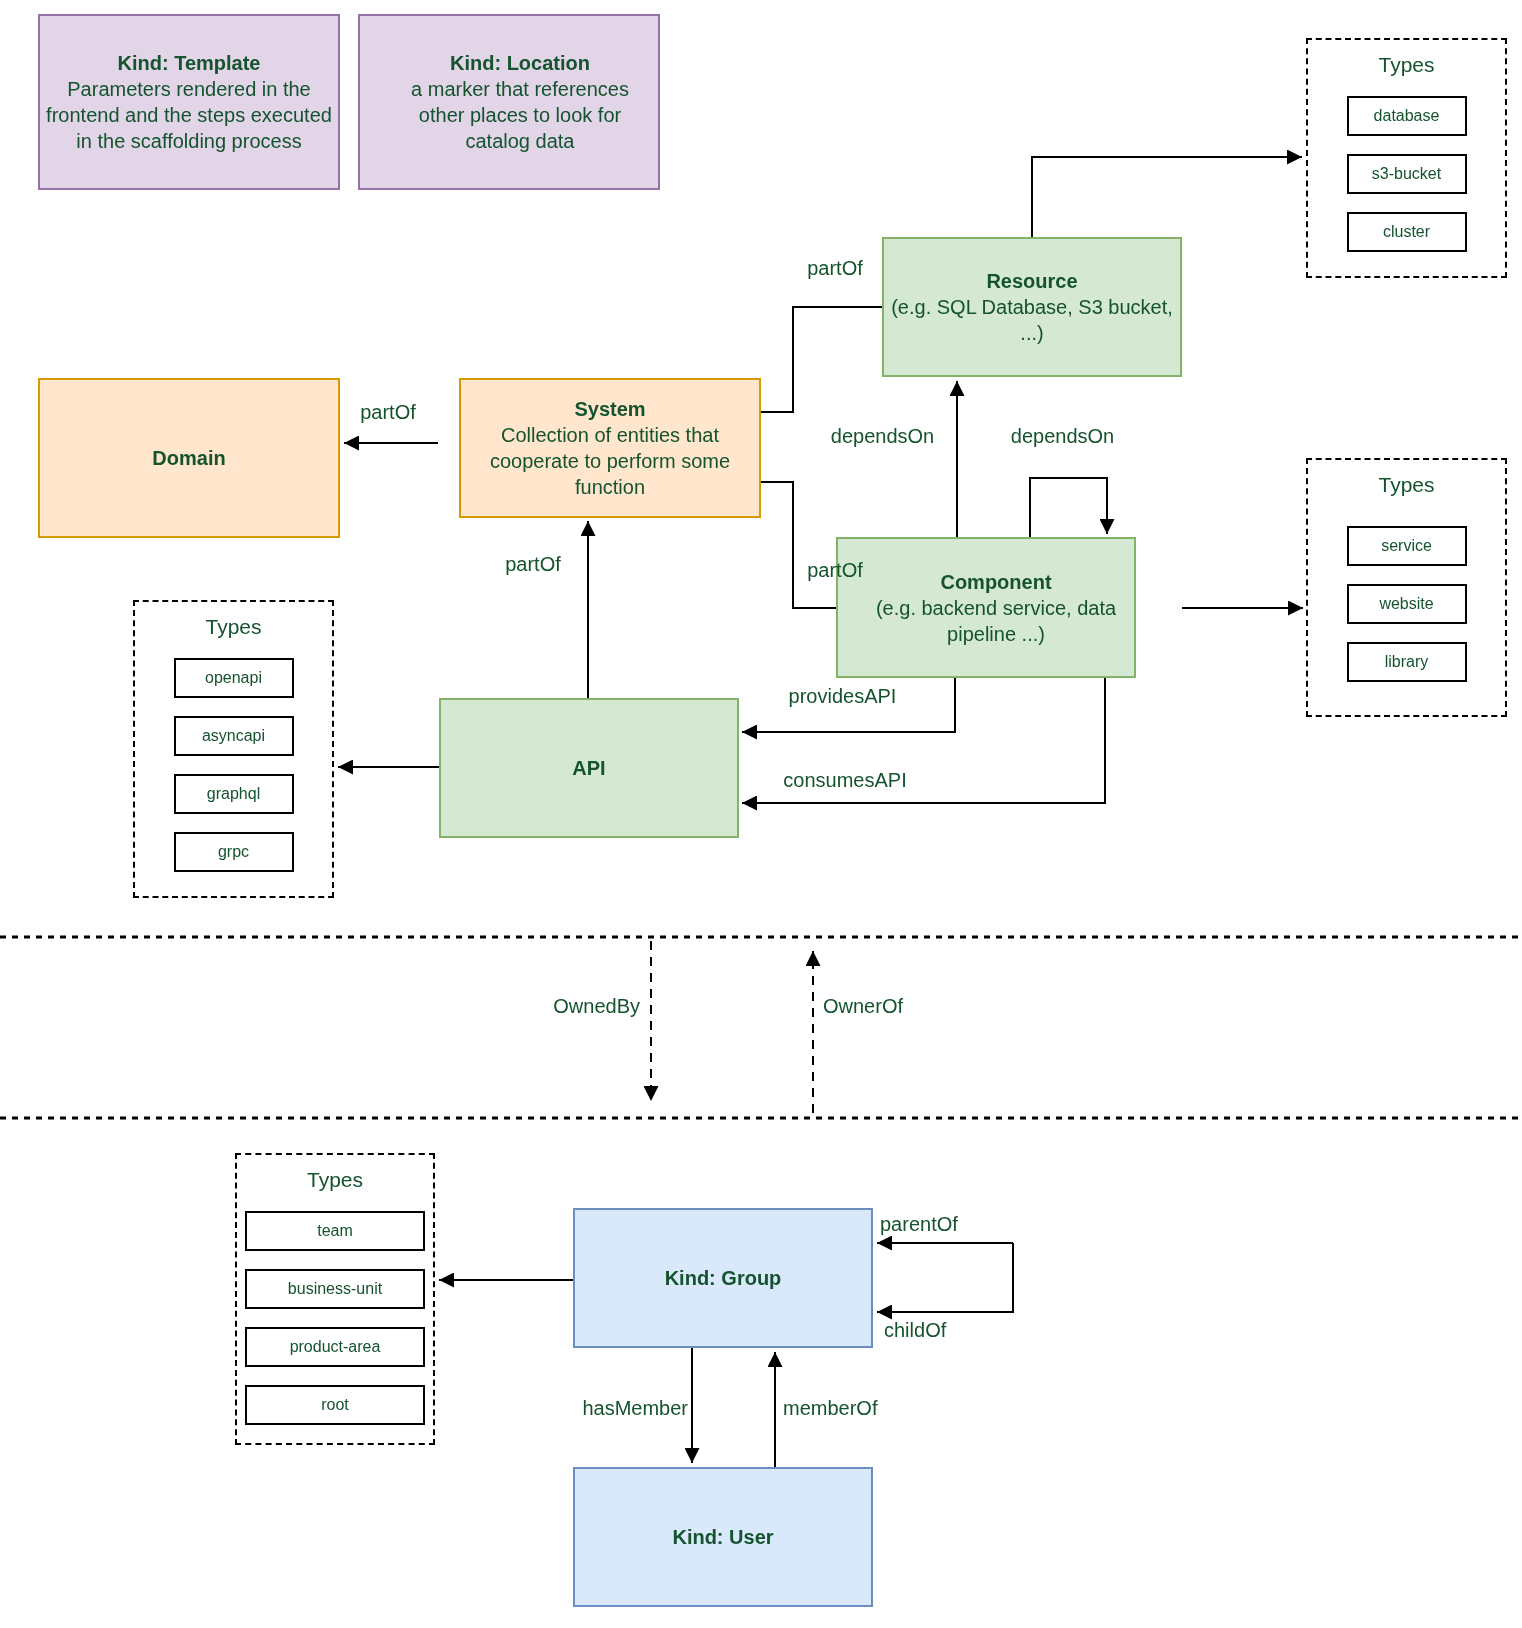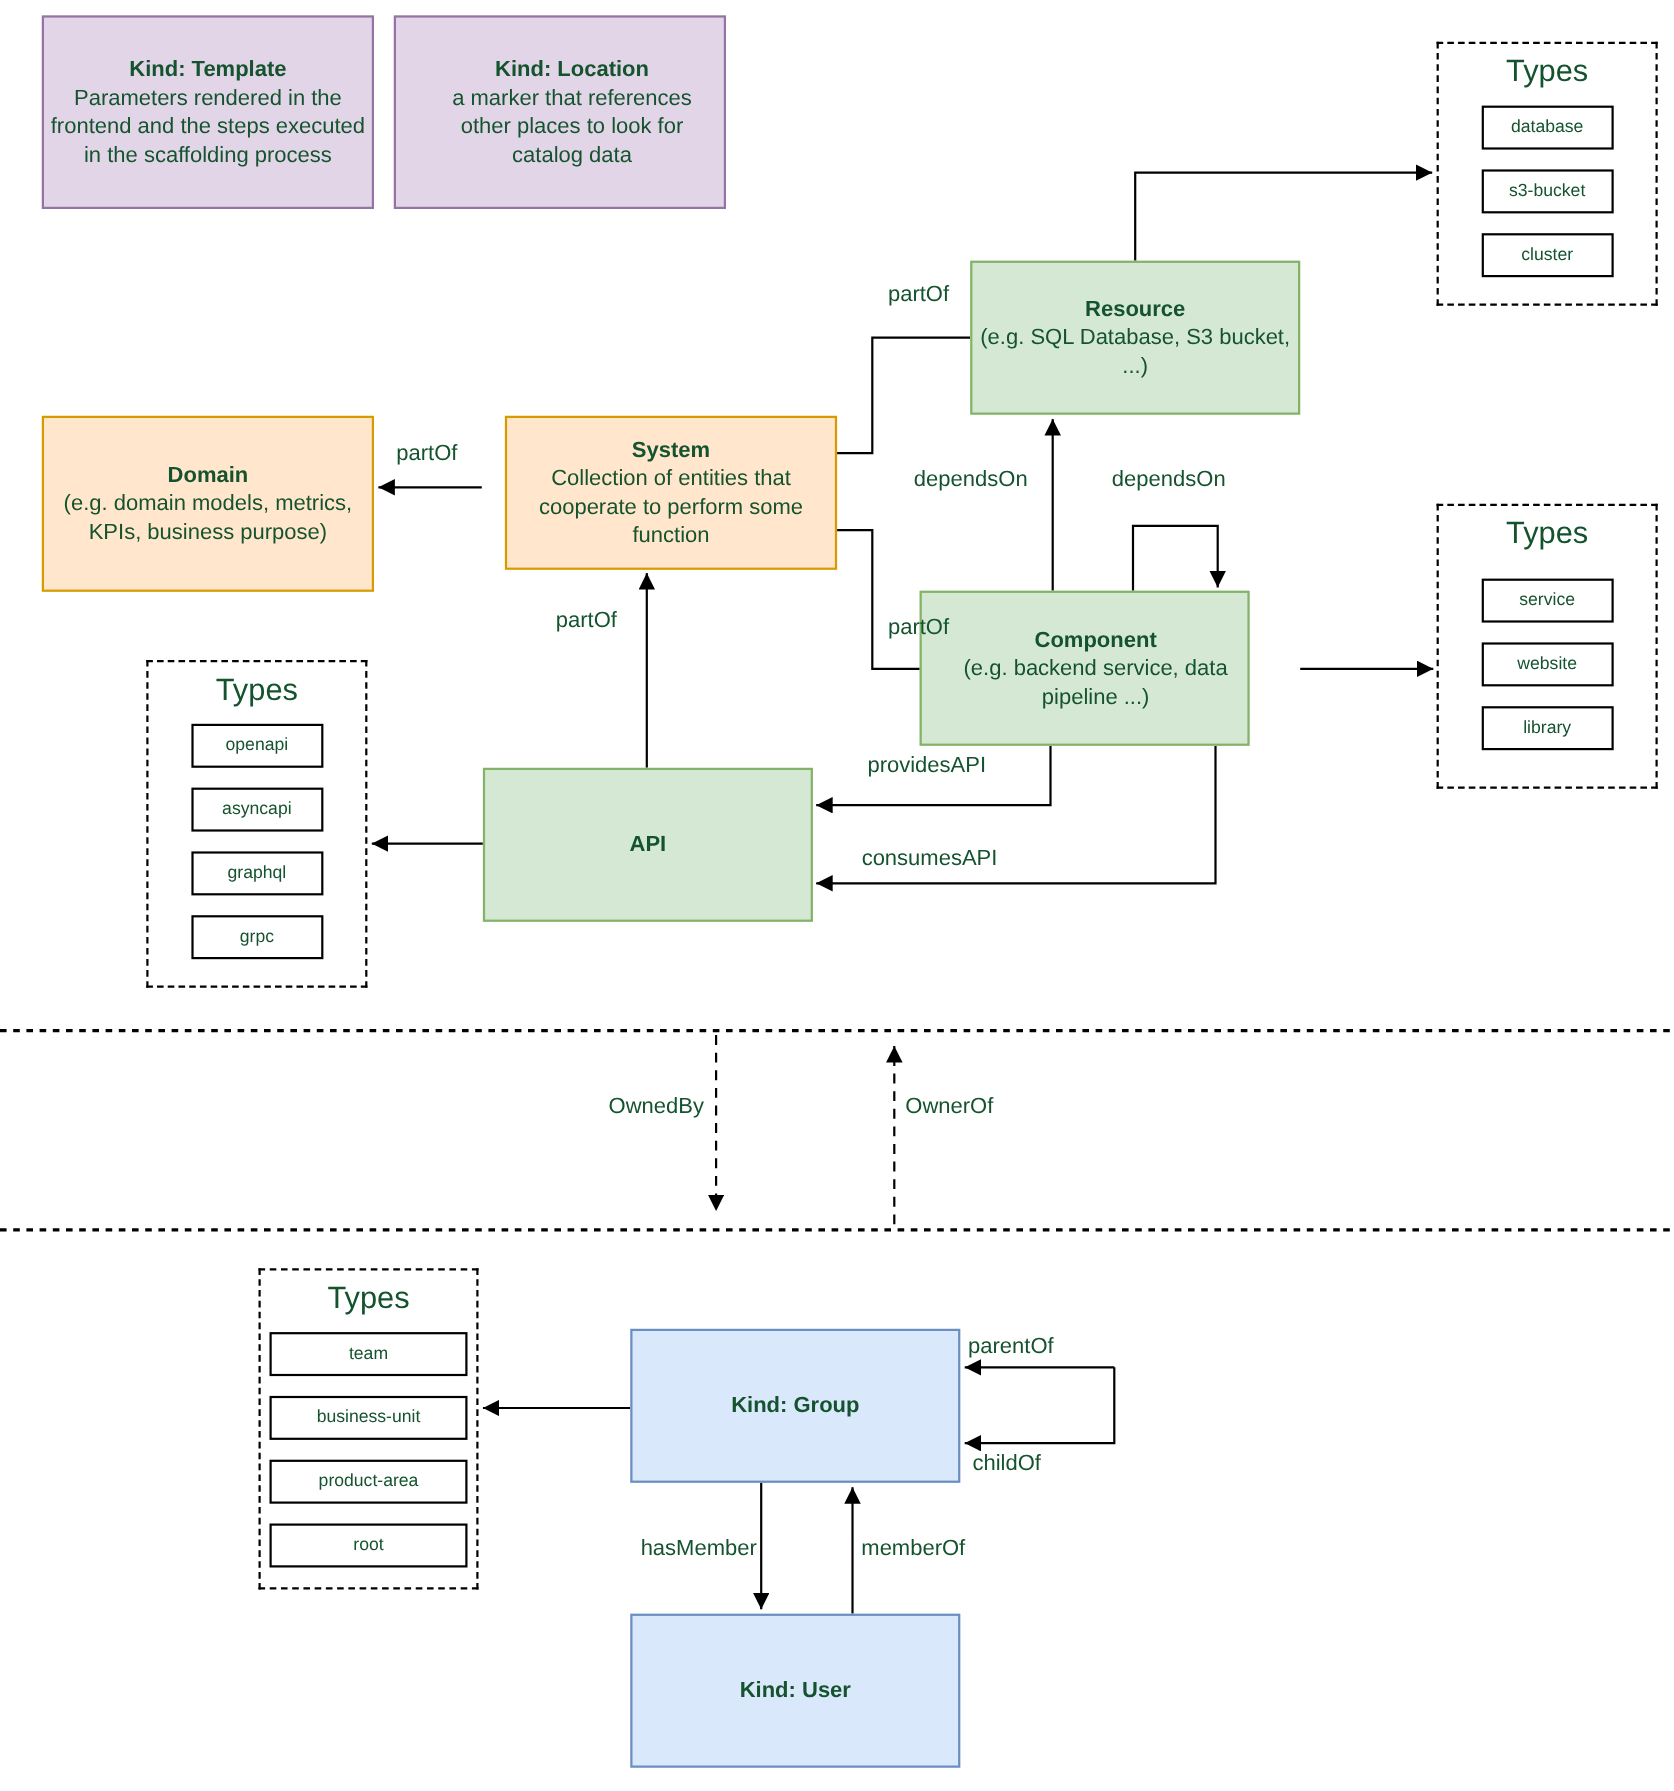--- a/index.html
+++ b/index.html
@@ -19,21 +19,21 @@
   .node .title{font-weight:bold;}
   .purple{background:#E1D5E7;border-color:#9673A6;}
   .orange{background:#FFE6CC;border-color:#D79B00;}
   .green{background:#D5E8D4;border-color:#82B366;}
   .blue{background:#DAE8FC;border-color:#6C8EBF;}
   .panel{
     position:absolute;z-index:2;box-sizing:border-box;border:2px dashed #000;
     display:flex;flex-direction:column;align-items:center;padding-top:12px;
     background:transparent;
   }
-  .ptitle{font-size:28px;line-height:26px;}
+  .ptitle{font-size:21px;line-height:26px;}
   .pad-b .ptitle{margin-bottom:10px;}
   .titem{
     box-sizing:border-box;border:2px solid #000;height:40px;margin-top:18px;
     display:flex;align-items:center;justify-content:center;font-size:16px;
     background:#ffffff;
   }
   .panel-narrow .titem{width:120px;}
   .panel-wide .titem{width:180px;}
   .elabel{position:absolute;z-index:3;font-size:20px;line-height:24px;white-space:nowrap;}
   .al-r{text-align:right;}
@@ -84,21 +84,20 @@
     <div>a marker that references other places to look for catalog data</div>
   </div>
 
   <div class="node green" style="left:882px;top:237px;width:300px;height:140px;">
     <div class="title">Resource</div>
     <div>(e.g. SQL Database, S3 bucket, ...)</div>
   </div>
 
   <div class="node orange" style="left:38px;top:378px;width:302px;height:160px;">
     <div class="title">Domain</div>
-    <div>(e.g.  domain models, metrics, KPIs, business purpose)</div>
   </div>
 
   <div class="node orange" style="left:438px;top:378px;width:302px;height:140px;margin-left:21px;">
     <div class="title">System</div>
     <div>Collection of entities that cooperate to perform some function</div>
   </div>
 
   <div class="node green" style="left:836px;top:537px;width:300px;height:141px;padding-left:26px;">
     <div class="title">Component</div>
     <div>(e.g. backend service, data pipeline ...)</div>

